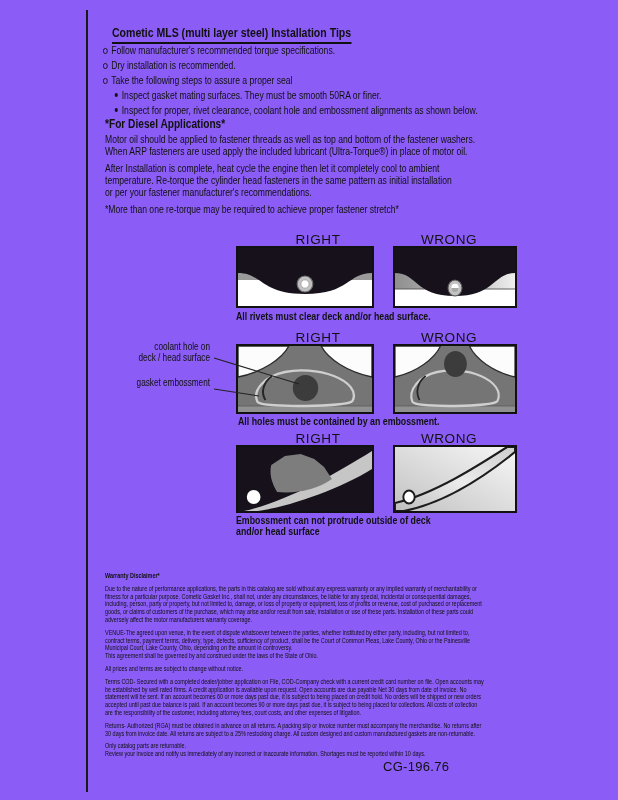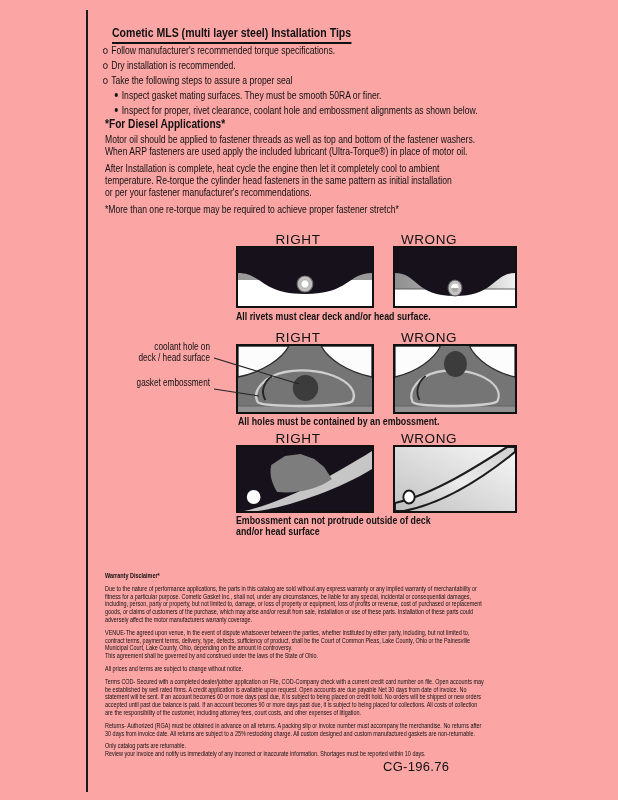--- a/index.html
+++ b/index.html
@@ -1,17 +1,17 @@
 <!DOCTYPE html>
 <html><head>
 <meta charset="utf-8">
 <style>
   html,body { margin:0; padding:0; background:#ffffff; }
   .page {
-    position:relative; width:618px; height:800px; background:#fca5a5;
+    position:relative; width:618px; height:800px; background:#8b5cf6;
     font-family:"Liberation Sans", sans-serif; color:#111; overflow:hidden;
   }
   .condensed { transform:scaleX(0.78); transform-origin:top left; white-space:nowrap; }
   .condensed-r { transform:scaleX(0.82); transform-origin:top right; white-space:nowrap; }
 
   .vline { position:absolute; left:86px; top:10px; width:2px; height:782px; background:#1a1a1a; }
 
   .title {
     position:absolute; left:112px; top:25px; font-size:13.5px; font-weight:bold;
     border-bottom:2px solid #111; padding-bottom:2px;
@@ -19,21 +19,21 @@
   .bullets { position:absolute; left:103px; top:43px; font-size:11px; line-height:15px; }
   .brow { display:flex; align-items:flex-start; }
   .brow.sub { margin-left:15px; }
   .bm { display:inline-block; flex:0 0 auto; width:3.5px; height:3.5px; border-radius:50%; margin:5px 5px 0 0; }
   .bm.open { border:1px solid #111; }
   .bm.fill { background:#111; width:4px; height:4px; }
 
   .sect-head { position:absolute; left:105px; top:116px; font-size:13px; font-weight:bold; }
   .para { position:absolute; font-size:11px; line-height:11.8px; }
 
-  .rw { position:absolute; transform:translateX(-50%); font-size:13.5px; letter-spacing:0.6px; }
+  .rw { position:absolute; transform:translateX(-50%); font-size:13.5px; letter-spacing:0.6px;margin-left:20px; }
   .dbox { position:absolute; border:2px solid #111; background:#fff; }
   .dbox svg { display:block; }
   .cap { position:absolute; font-size:11px; font-weight:bold; line-height:11px;
          transform:scaleX(0.8); transform-origin:top left; white-space:nowrap; }
 
   .lbl { position:absolute; left:60px; width:150px; text-align:right; font-size:10px; }
 
   .legal { position:absolute; left:105px; top:572px; font-size:7px; line-height:7.8px; width:530px; }
   .legal .lhead { font-weight:bold; margin-bottom:5px; }
   .lpara { margin-bottom:5px; }

